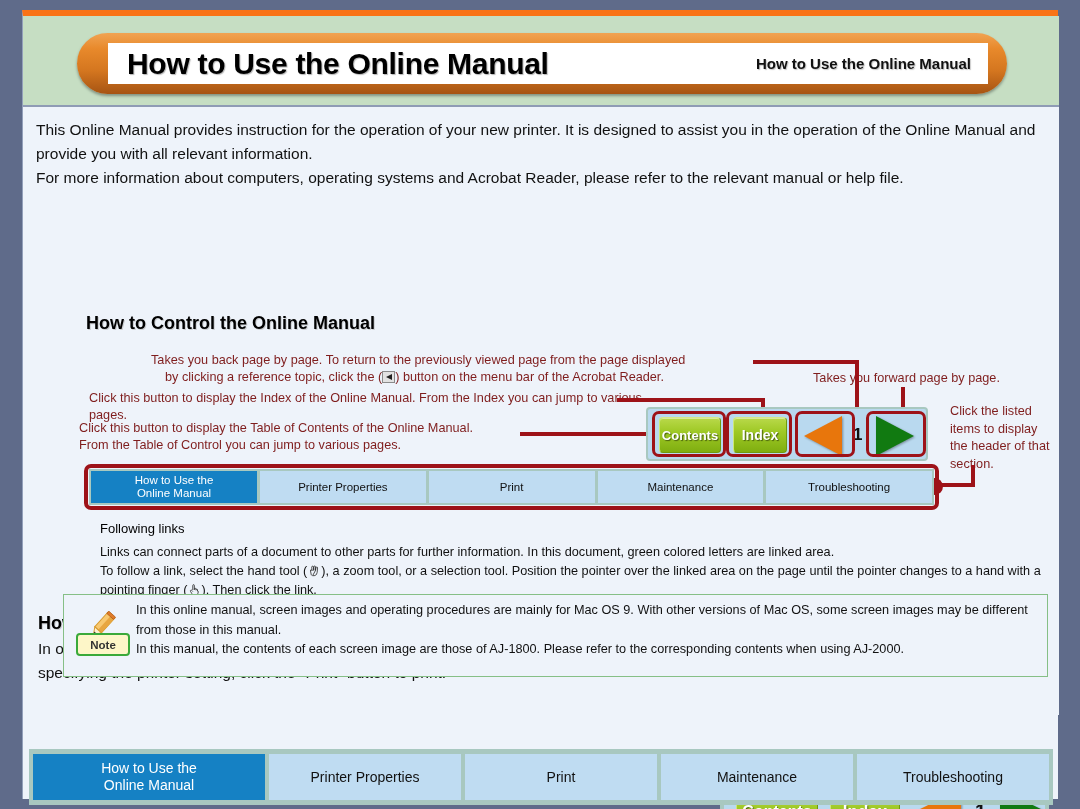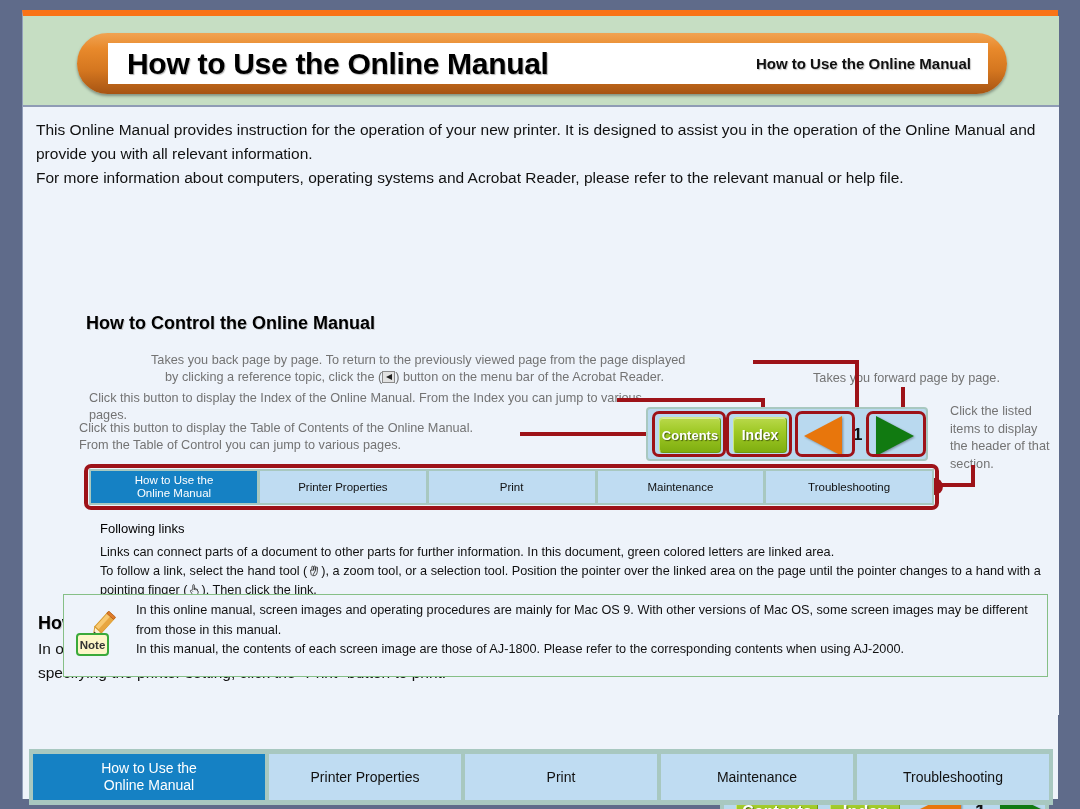--- a/index.html
+++ b/index.html
@@ -73,21 +73,21 @@
     position:absolute;
     font-size:18px; font-weight:bold; color:#000;
     text-shadow:1px 1px 0 rgba(170,170,170,.5);
   }
   #h2-control { left:15px; top:206px;margin-left:48px; }
   #h2-print   { left:15px; top:506px; }
 
   
   .callout {
     position:absolute;
-    font-size:12.7px; color:#737373; line-height:16.5px;
+    font-size:12.7px; color:#7f1d1d; line-height:16.5px;
   }
   #co-back   { left:128px; top:245px; width:620px; text-align:left; }
   #co-index  { left:66px;  top:283px; width:560px; }
   #co-toc    { left:56px;  top:313px; width:560px; }
   #co-fwd    { left:790px; top:263px; width:225px; }
   #co-listed { left:927px; top:296px; width:100px; line-height:17.5px; }
 
   .inline-box {
     display:inline-block;
     width:13px; height:12px;
@@ -210,21 +210,21 @@
     width:985px; height:83px;
     border:1px solid #86bf86;
     background:#eef3fa;
   }
   #note-icon {
     position:absolute; left:12px; top:22px;
     width:46px; height:40px;
   }
   #note-chip {
     position:absolute; left:0; top:16px;
-    width:33px; height:23px;
+    width:54px; height:23px;
     background:#fdf6c8;
     border:2px solid #3aa93a;
     border-radius:4px;
     display:flex; align-items:center; justify-content:center;
     font-size:11.5px; font-weight:bold; color:#333;
   }
   #note-text {
     position:absolute; left:72px; top:6px;
     width:900px;
     font-size:12.7px; color:#111; line-height:19.5px;

